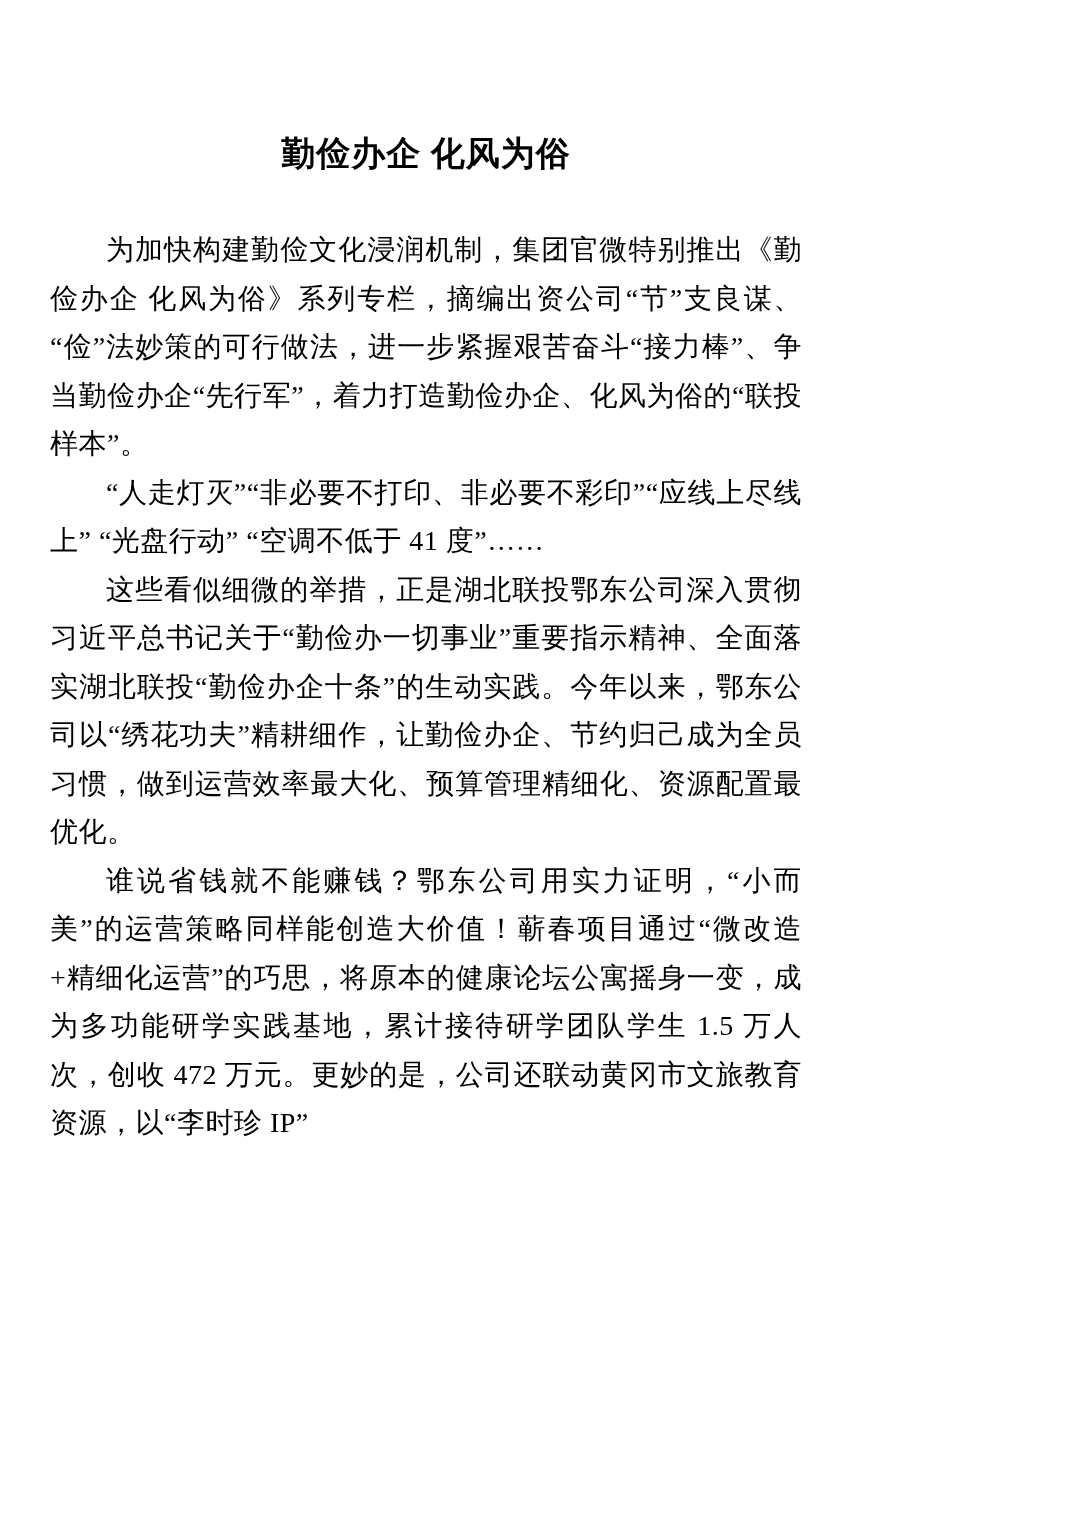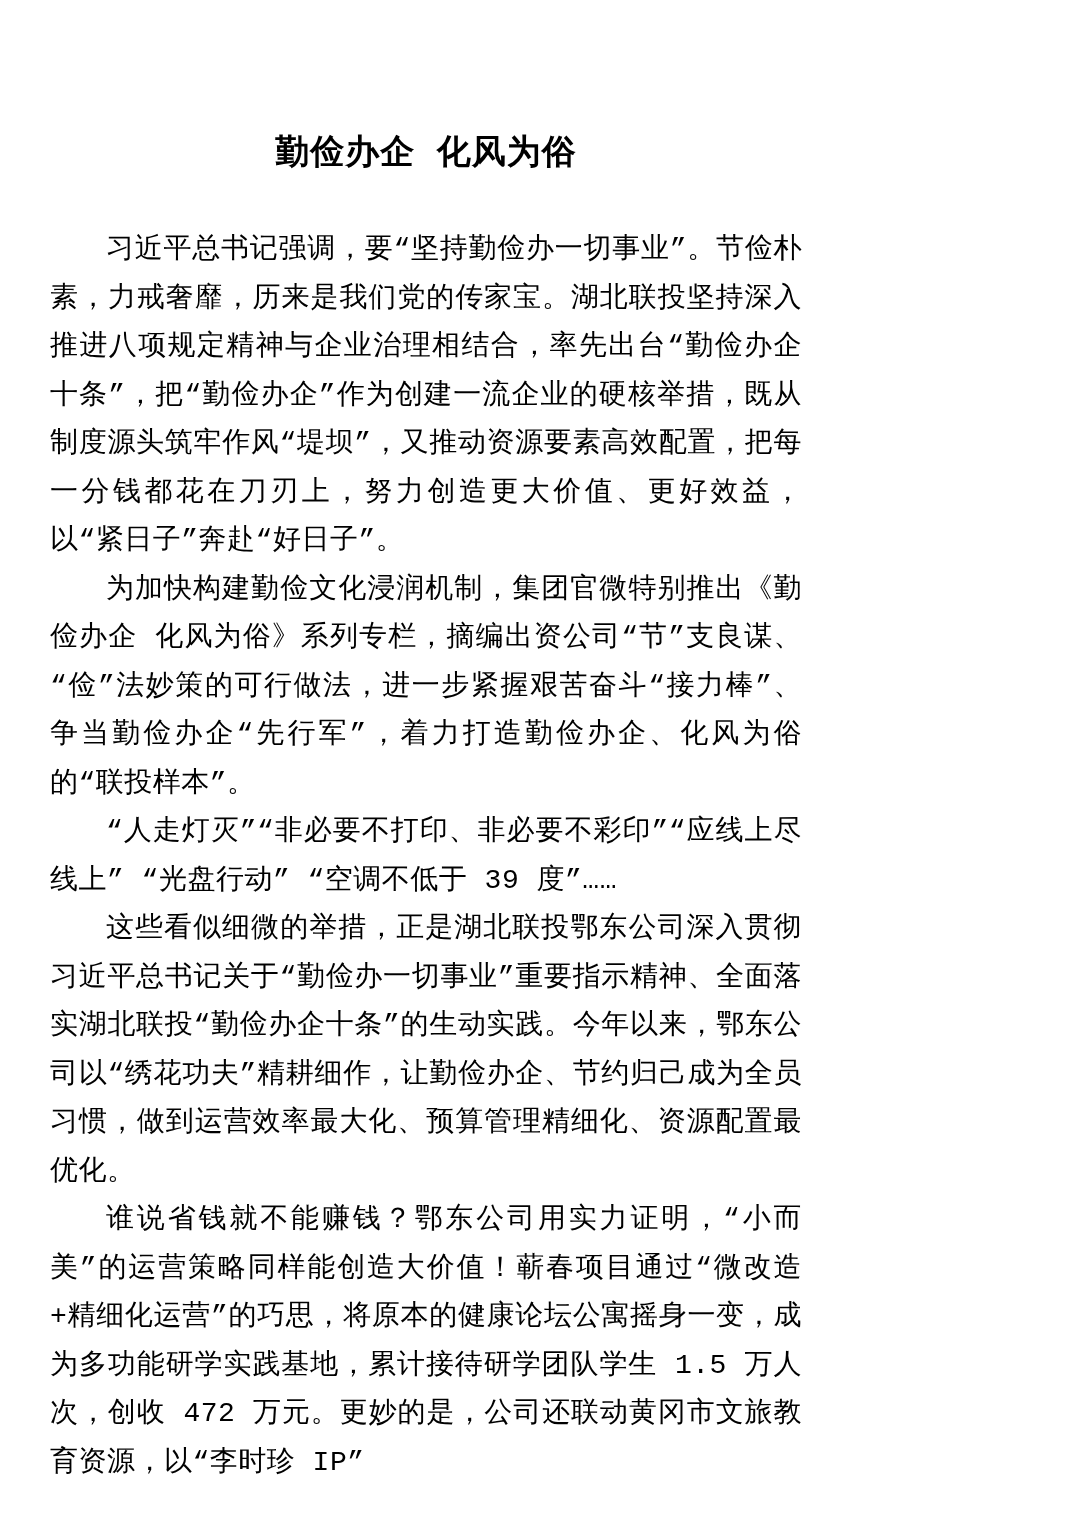--- a/index.html
+++ b/index.html
@@ -6,21 +6,21 @@
     margin: 0;
     padding: 0;
     background: #ffffff;
   }
   .page {
     position: relative;
     width: 852px;
     height: 1520px;
     background: #ffffff;
     color: #000000;
-    font-family: Liberation Mono, monospace;
+    font-family: Liberation Serif, serif;
     overflow: hidden;
     box-sizing: border-box;
   }
   .title-block {
     padding-top: 132px;
     text-align: center;
     font-weight: bold;
     font-size: 34px;
     line-height: 44px;
     letter-spacing: 1px;
@@ -57,21 +57,20 @@
 </head>
 <body>
 
 <div class="page">
 
   <div class="title-block">
     <div class="title-line">勤俭办企 化风为俗</div>
   </div>
 
   <div class="content">
-    <p>习近平总书记强调，要“坚持勤俭办一切事业”。节俭朴素，力戒奢靡，历来是我们党的传家宝。湖北联投坚持深入推进八项规定精神与企业治理相结合，率先出台“勤俭办企十条”，把“勤俭办企”作为创建一流企业的硬核举措，既从制度源头筑牢作风“堤坝”，又推动资源要素高效配置，把每一分钱都花在刀刃上，努力创造更大价值、更好效益，以“紧日子”奔赴“好日子”。</p>
     <p>为加快构建勤俭文化浸润机制，集团官微特别推出《勤俭办企 化风为俗》系列专栏，摘编出资公司“节”支良谋、 “俭”法妙策的可行做法，进一步紧握艰苦奋斗“接力棒”、争当勤俭办企“先行军”，着力打造勤俭办企、化风为俗的“联投样本”。</p>
-    <p>“人走灯灭”“非必要不打印、非必要不彩印”“应线上尽线上” “光盘行动” “空调不低于 39 度”……</p>
+    <p>“人走灯灭”“非必要不打印、非必要不彩印”“应线上尽线上” “光盘行动” “空调不低于 41 度”……</p>
     <p>这些看似细微的举措，正是湖北联投鄂东公司深入贯彻习近平总书记关于“勤俭办一切事业”重要指示精神、全面落实湖北联投“勤俭办企十条”的生动实践。今年以来，鄂东公司以“绣花功夫”精耕细作，让勤俭办企、节约归己成为全员习惯，做到运营效率最大化、预算管理精细化、资源配置最优化。</p>
     <p>谁说省钱就不能赚钱？鄂东公司用实力证明，“小而美”的运营策略同样能创造大价值！蕲春项目通过“微改造+精细化运营”的巧思，将原本的健康论坛公寓摇身一变，成为多功能研学实践基地，累计接待研学团队学生 1.5 万人次，创收 472 万元。更妙的是，公司还联动黄冈市文旅教育资源，以“李时珍 IP”</p>
   </div>
 
 
 </div>
 
 </body></html>

